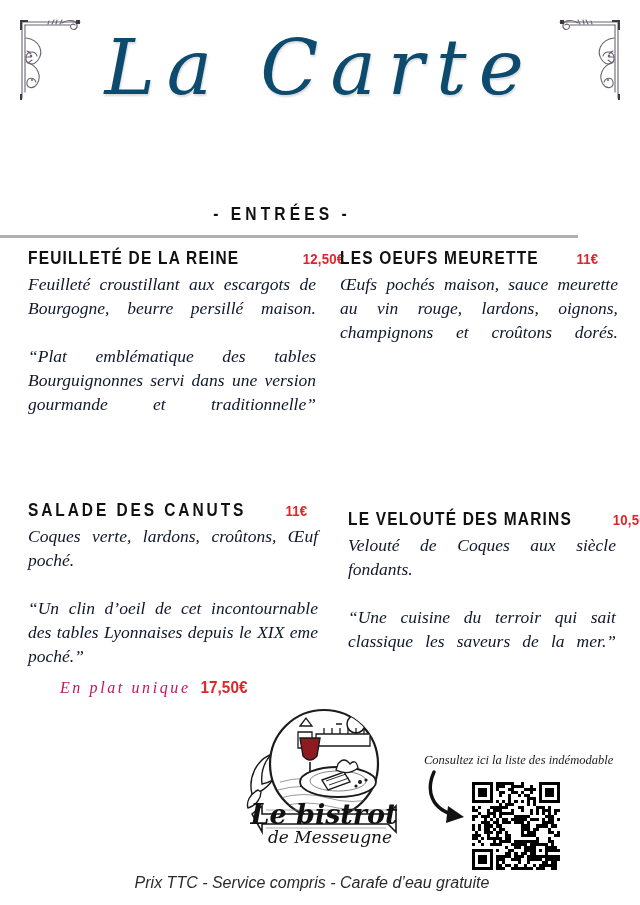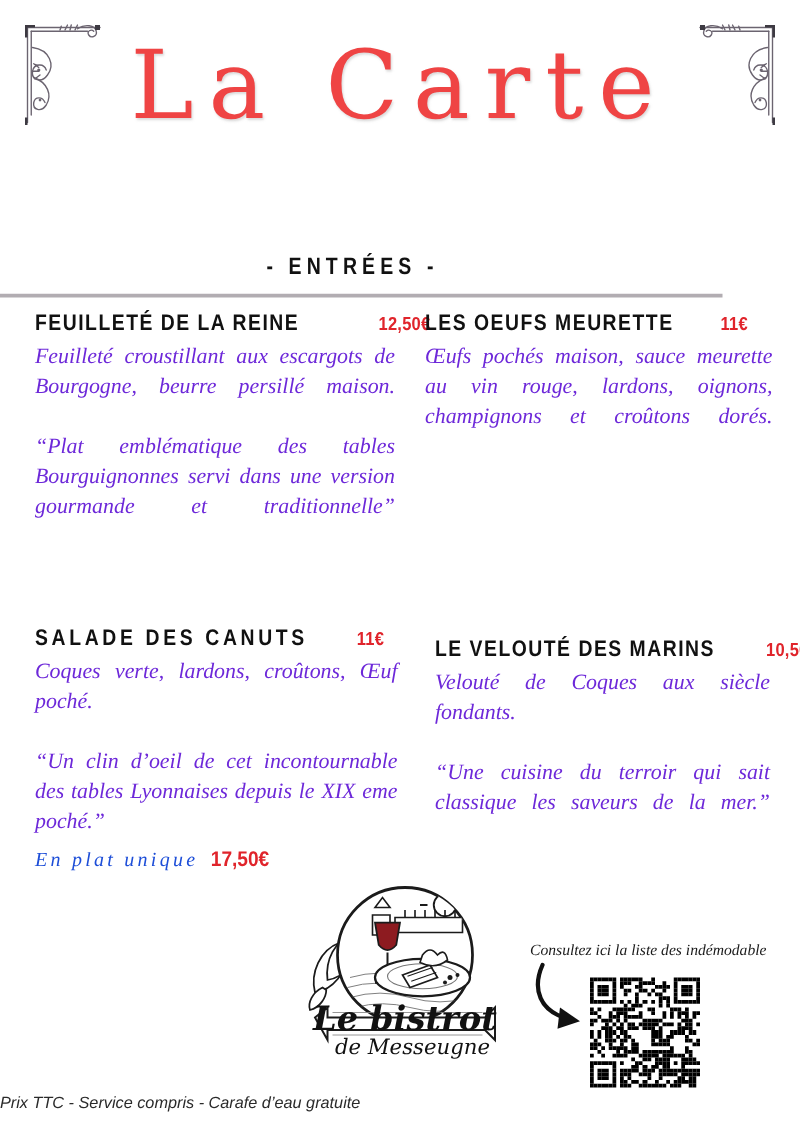--- a/index.html
+++ b/index.html
@@ -29,25 +29,26 @@
   }
   .corner-orn.left  { left: 18px; }
   .corner-orn.right { right: 18px; transform: scaleX(-1); }
 
   .menu-title {
     position: absolute;
     left: 0; top: 20px;
     width: 640px;
     text-align: center;
     font-family: "DejaVu Serif", serif;
+    font-style: italic;
     font-weight: 400;
     font-size: 76px;
     line-height: 96px;
     letter-spacing: 12px;
-    color: #ef4444;
+    color: #0c4a6e;
     white-space: nowrap;
     text-shadow: 1px 2px 2px rgba(150,150,150,.35);
   }
 
   
   .section-block {
     position: absolute;
     left: 0; top: 203px;
     width: 564px;
   }
@@ -101,42 +102,43 @@
     color: #e0242b;
     display: inline-block;
     transform: scaleX(.88);
   }
   .dish-desc {
     font-family: "Liberation Serif", serif;
     font-style: italic;
     font-size: 17.5px;
     line-height: 24px;
     text-align: justify;
-    color: #6d28d9;
+    color: #0f172a;
   }
   .dish-desc p { margin: 0; }
   .dish-desc p.justified { text-align: justify; }
   .dish-desc p.justified::after {
     content: "";
     display: inline-block;
     width: 100%;
   }
 
   
   .plat-unique {
     position: absolute;
     left: 28px; top: 678px;
     white-space: nowrap;
   }
   .plat-label {
     font-family: "Liberation Serif", serif;
     font-style: italic;
     font-size: 16px;
     letter-spacing: 2.6px;
-    color: #1d4ed8;
+    color: #be185d;
+    margin-left: 32px;
   }
   .plat-price {
     font-family: "Liberation Sans", sans-serif;
     font-weight: 700;
     font-size: 17px;
     color: #e0242b;
     margin-left: 7px;
     display: inline-block;
     transform: scaleX(.9);
   }
@@ -172,24 +174,24 @@
     background: #ffffff;
   }
   .qr i { display: block; }
   .qr i.on { background: #000000; }
 
   
   .footer {
     position: absolute;
     left: 0; top: 874px;
     width: 624px;
-    text-align: left;
+    text-align: center;
     font-family: "Liberation Sans", sans-serif;
     font-style: italic;
-    font-size: 13px;
+    font-size: 16px;
     color: #2a2a2a;
   }
 </style>
 </head>
 <body>
 
 <div class="header">
 
   <div class="corner-orn left">
     <svg viewBox="0 0 66 84" width="66" height="84" aria-hidden="true">

